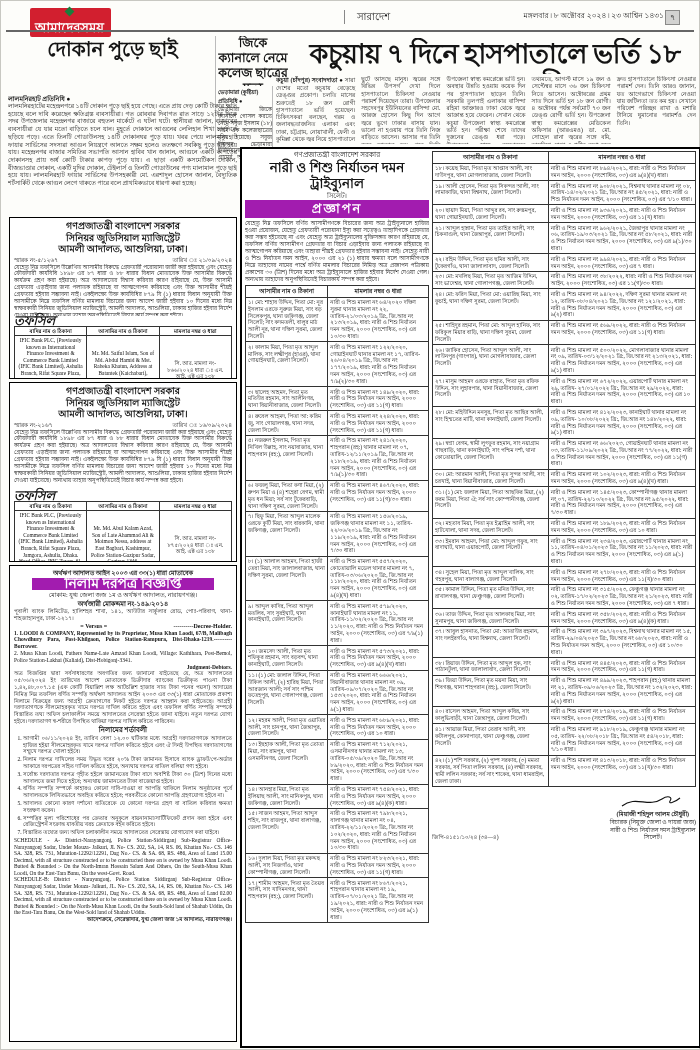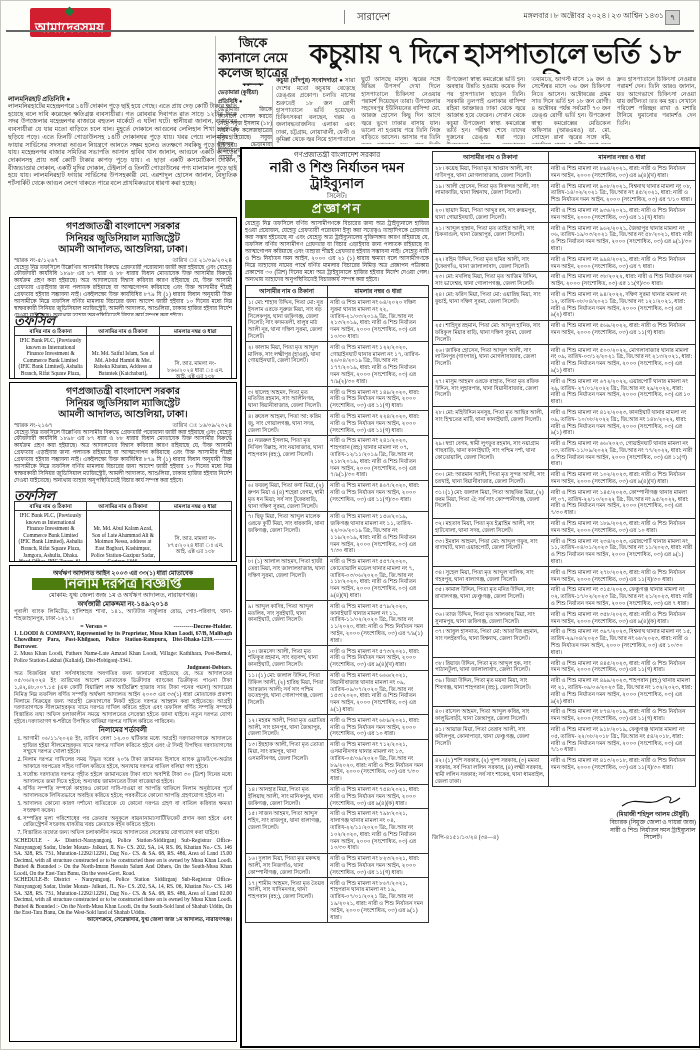--- a/index.html
+++ b/index.html
@@ -38,21 +38,21 @@
   .notice-box{border:1px solid #000;padding:3px 4px;box-sizing:border-box;background:#fff;}
   .nb-head{font-size:9.5px;line-height:11.5px;font-weight:bold;text-align:center;}
   .nb-meta{display:flex;justify-content:space-between;font-size:5.8px;line-height:8px;}
   .nb-body{font-size:5.6px;line-height:6.9px;}
   .nb-tafsil{font-size:13px;font-weight:bold;line-height:10px;font-style:italic;}
   .nb-table{width:100%;border-collapse:collapse;table-layout:fixed;}
   .nb-table td,.nb-table th{border:1px solid #333;font-size:5.4px;line-height:6.6px;
         padding:1px 2px;vertical-align:middle;text-align:center;}
 
   
-  .banner{background:#4d7c0f;color:#fff;font-weight:bold;text-align:center;}
+  .banner{background:#a21caf;color:#fff;font-weight:bold;text-align:center;}
   .auc-line{font-size:6.2px;line-height:8px;text-align:center;}
   .auc-case{font-size:6.6px;font-weight:bold;text-align:center;line-height:9px;}
   .auc-body{font-size:5.5px;line-height:6.8px;}
   .versus-row{display:flex;justify-content:space-between;font-size:6px;line-height:8px;}
   .cond{margin:0;padding-left:9px;font-size:5.5px;line-height:6.8px;}
   .cond li{margin-bottom:1px;}
   .sched{font-size:5.4px;line-height:6.6px;}
 
   
   .trib-box{border:2px solid #000;background:#fff;}
@@ -79,20 +79,21 @@
         <span class="leaf"></span>
         <span>আমাদেরসময়</span>
       </div>
   </div>
   <div class="abs section-name" style="left:344px;top:10px;">সারাদেশ</div>
   <div class="abs date-line" style="right:36px;top:9px;text-align:right;">মঙ্গলবার ৷ ৮ অক্টোবর ২০২৪ ৷ ২৩ আশ্বিন ১৪৩১</div>
   <div class="abs pagebox" style="right:20px;top:10px;">৭</div>
   <div class="abs mast-rule" style="left:6px;right:6px;top:30px;"></div>
 
   <div class="abs hl-left center clip" style="left:10px;top:37px;width:205px;height:54px;">
+    <div>দোকান পুড়ে ছাই</div>
   </div>
   <div class="abs hl-mid center clip" style="left:218px;top:36px;width:70px;height:50px;">জিকে ক্যানালে নেমে কলেজ ছাত্রের মৃত্যু</div>
   <div class="abs hl-main center clip" style="left:294px;top:38px;width:402px;height:36px;">কচুয়ায় ৭ দিনে হাসপাতালে ভর্তি ১৮ ডেঙ্গু রোগী</div>
 
   <div class="abs vrule" style="left:215px;top:36px;height:126px;"></div>
   <div class="abs vrule" style="left:272px;top:86px;height:76px;"></div>
 
   <div class="abs clip" style="left:8px;top:94px;width:229px;height:120px;">
     <div class="byline">লালমনিরহাট প্রতিনিধি ●</div>
     <div class="bodytext just">লালমনিরহাটের মহেন্দ্রনগরে ১৪টি দোকান পুড়ে ছাই হয়ে গেছে। এতে প্রায় দেড় কোটি টাকার ক্ষতি হয়েছে বলে দাবি করেছেন ক্ষতিগ্রস্ত ব্যবসায়ীরা। গত রোববার দিবাগত রাত সাড়ে ১২টার দিকে সদর উপজেলার মহেন্দ্রনগর বাজারে বহুতল মার্কেটে এ ঘটনা ঘটে। স্থানীয়রা জানান, বাজারের ব্যবসায়ীরা যে যার মতো বাড়িতে চলে যান। মুহূর্তে দোকানে আগুনের লেলিহান শিখা চারদিকে ছড়িয়ে পড়ে। এতে তিনটি গোডাউনসহ ১৪টি দোকানঘর পুড়ে যায়। খবর পেয়ে লালমনিরহাট ফায়ার সার্ভিসের সদস্যরা আগুন নিয়ন্ত্রণে আনতে সক্ষম হলেও ততক্ষণে সবকিছু পুড়ে ছাই হয়ে যায়। মহেন্দ্রনগর বাজার সমিতির সভাপতি আসান হাবিব খান জানান, আগুনে একটি কাপড়ের দোকানসহ প্রায় অর্ধ কোটি টাকার কাপড় পুড়ে যায়। এ ছাড়া একটি কসমেটিকস দোকান, বীজভাণ্ডার দোকান, একটি মুদির দোকান, টেইলার্স ও তিনটি গোডাউনের পণ্য মালামাল পুড়ে ছাই হয়ে যায়। লালমনিরহাট ফায়ার সার্ভিসের উপসহকারী মো. এরশাদুল হোসেন জানান, বৈদ্যুতিক শর্টসার্কিট থেকে আগুন লেগে থাকতে পারে বলে প্রাথমিকভাবে ধারণা করা হচ্ছে।</div>

